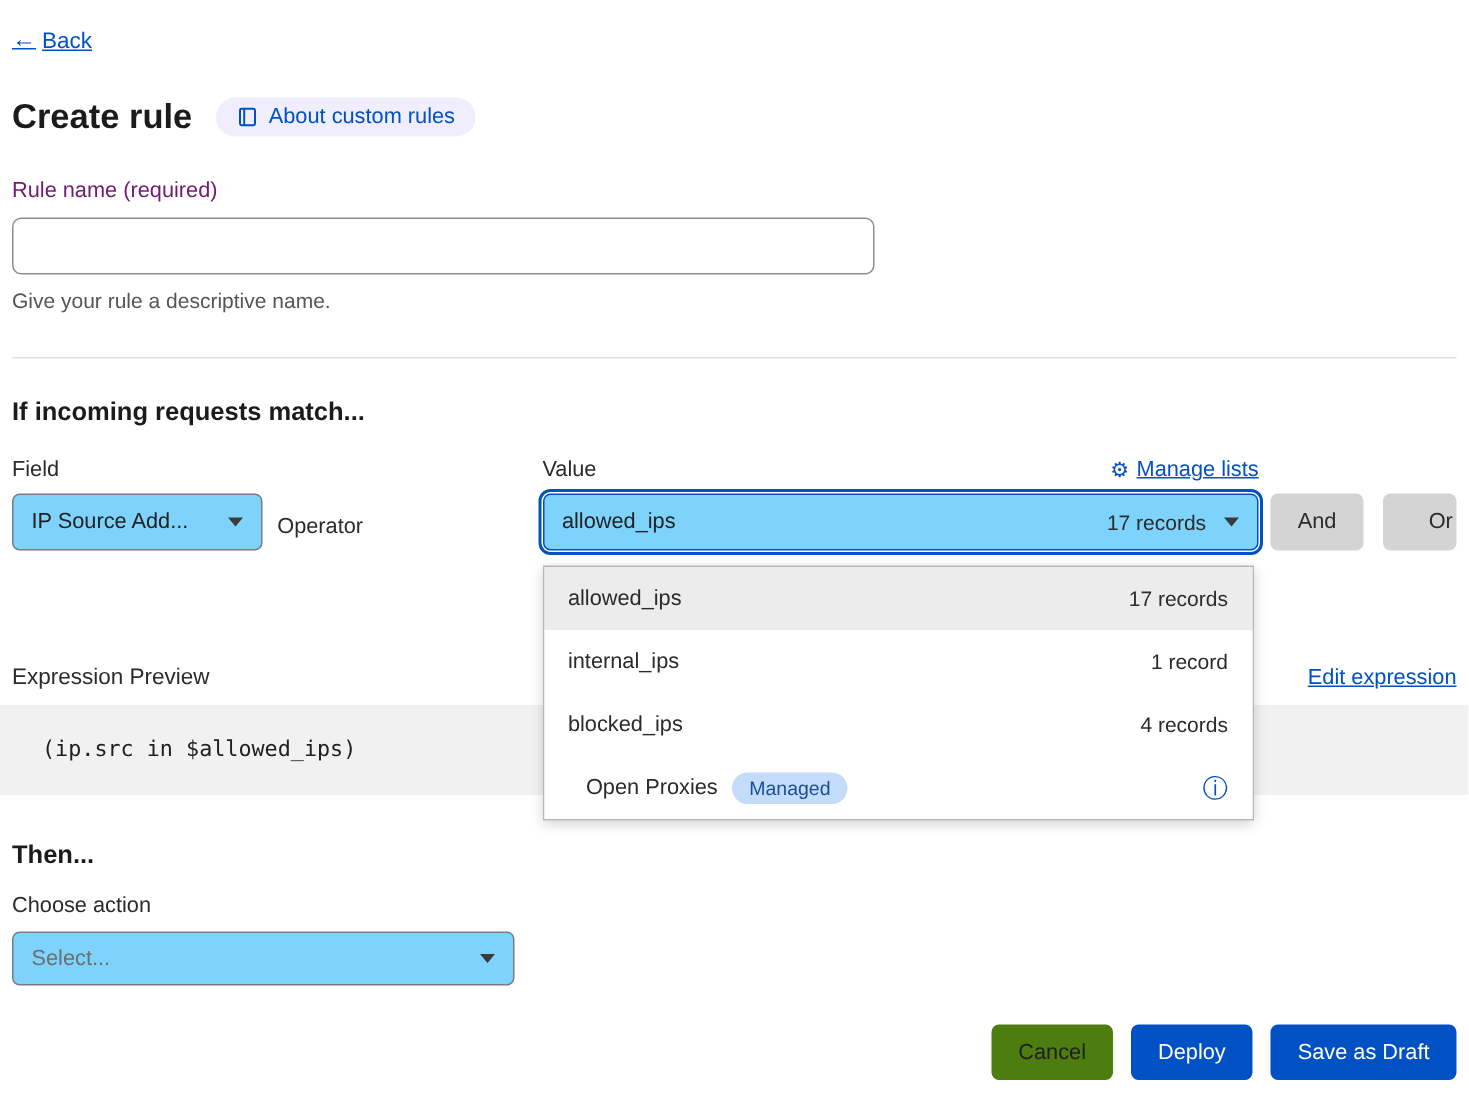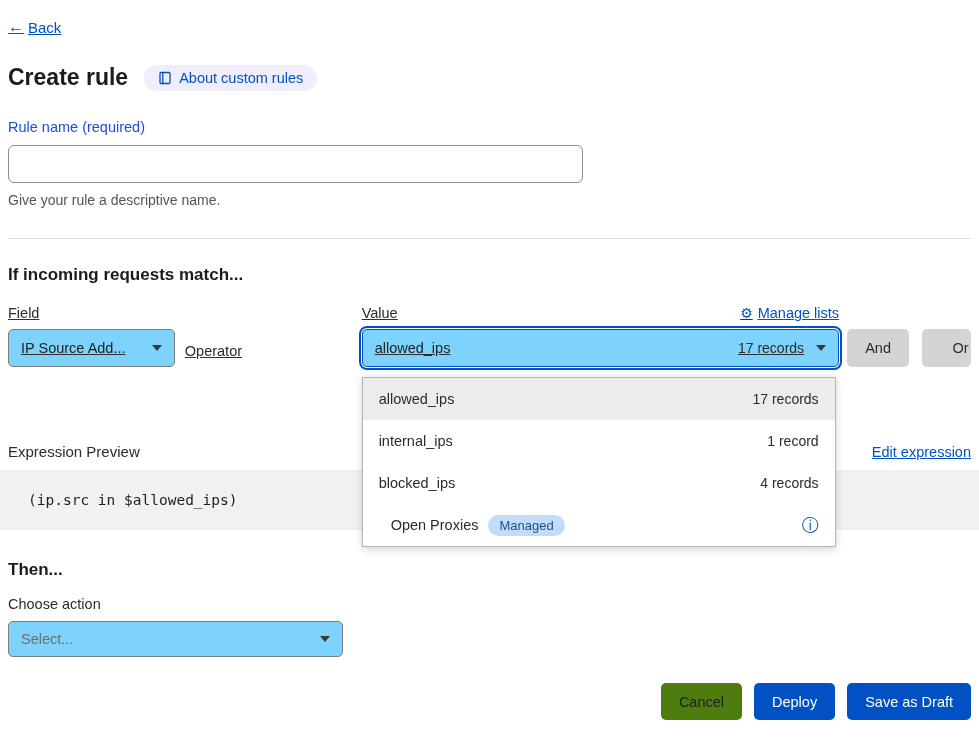--- a/index.html
+++ b/index.html
@@ -25,36 +25,36 @@
   .title-row { display:flex; align-items:center; gap:16px; margin-top:28px; }
   .page-title { font-size:23px; font-weight:bold; color:#1b1b1b; }
   .about-badge {
     display:inline-flex; align-items:center; gap:7px;
     background:#f0edfc; color:#0051c3;
     padding:5px 14px; border-radius:14px; font-size:14.5px; cursor:pointer;
   }
   .book-icon { display:inline-flex; }
 
   
-  .field-label { margin-top:28px; font-size:14.5px; color:#1d4ed8; }
+  .field-label { margin-top:28px; font-size:14.5px; color:#701a75; }
   .rule-name-input {
     display:block; margin-top:10px; width:575px; height:38px;
     border:1px solid #8e8e8e; border-radius:6px; padding:0 12px;
     font-family:"Liberation Sans", sans-serif; font-size:14.5px; color:#222;
     outline:none; background:#fff;
   }
   .helper-text { margin-top:9px; color:#555; font-size:14px; }
 
   .divider { margin-top:30px; border:none; border-top:1px solid #e0e0e0; }
 
   .section-title { margin-top:26px; font-size:17px; font-weight:bold; color:#1b1b1b; }
 
   
   .cond-grid { display:flex; margin-top:20px; align-items:flex-end; }
-  .col { display:flex; flex-direction:column;text-decoration:underline; }
+  .col { display:flex; flex-direction:column; }
   .col-field { width:167px; margin-right:10px; }
   .col-operator { width:167px; margin-right:10px; }
   .col-value { width:478px; position:relative; }
   .col-label { font-size:14.5px; color:#2b2b2b; margin-bottom:8px; }
   .value-label-row { display:flex; justify-content:space-between; align-items:center; margin-bottom:8px; }
   .manage-lists-link { color:#0051c3; font-size:14.5px; cursor:pointer; display:inline-flex; align-items:center; gap:5px; }
   .manage-lists-link .link-text { text-decoration:underline; }
   .gear-icon { font-size:14px; }
 
   .select {

